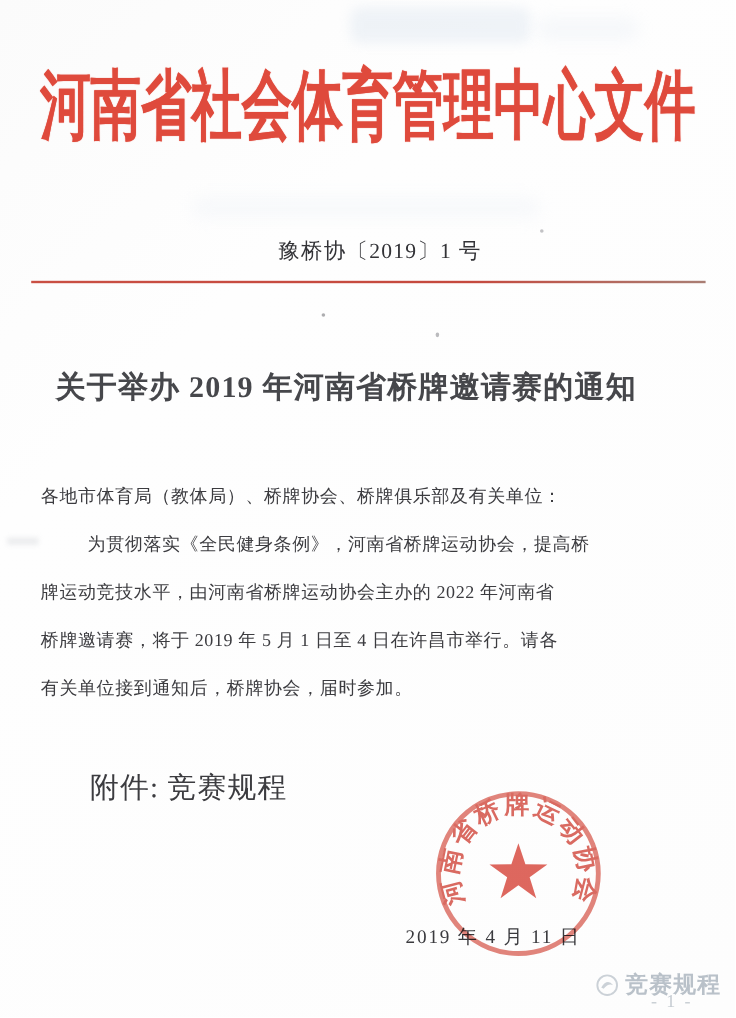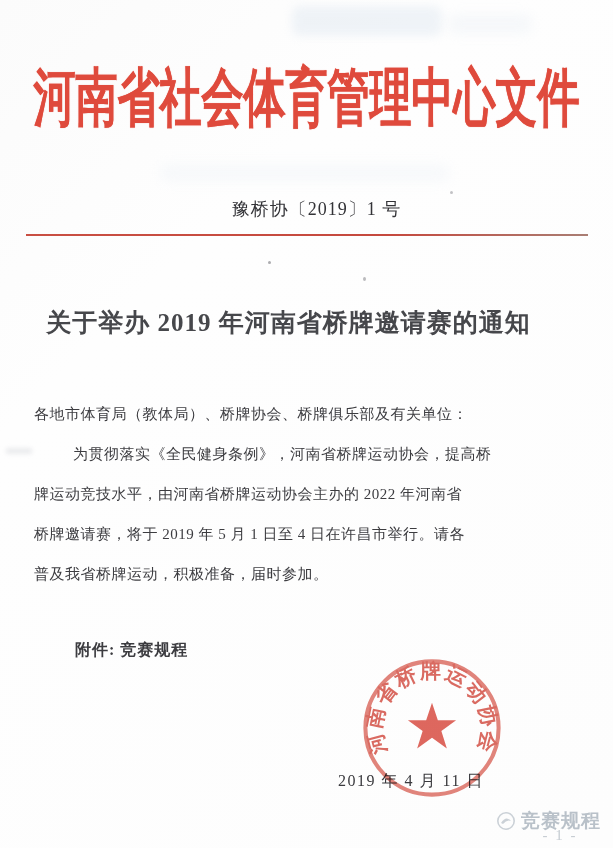--- a/index.html
+++ b/index.html
@@ -24,22 +24,22 @@
   .artifact-top-1{left:292px;top:6px;width:150px;height:30px;background:#d9e3ee;opacity:.40;filter:blur(5px);}
   .artifact-top-2{left:448px;top:14px;width:84px;height:20px;background:#e3eaf2;opacity:.30;filter:blur(6px);}
   .artifact-mid{left:160px;top:164px;width:290px;height:18px;background:#e7edf4;opacity:.28;filter:blur(6px);}
   .speck{position:absolute;background:#6a6a70;border-radius:50%;opacity:.55;}
   .speck-1{left:268px;top:261px;width:3px;height:3px;}
   .speck-2{left:363px;top:277px;width:3px;height:4px;opacity:.45;}
   .speck-3{left:450px;top:191px;width:3px;height:3px;opacity:.4;}
   .smudge-left{position:absolute;left:6px;top:448px;width:26px;height:6px;background:#c9ccd1;opacity:.35;filter:blur(2px);}
 
   .letterhead{
-    position:absolute;left:0;top:54px;width:613px;height:88px;
-    display:flex;align-items:center;justify-content:center;
+    position:absolute;left:0;top:68px;width:613px;height:88px;
+    display:flex;justify-content:center;
   }
   .letterhead-text{
     font-size:42px;font-weight:bold;color:var(--letterhead-red);
     transform:scaleY(1.5);transform-origin:center;
     white-space:nowrap;letter-spacing:0px;
     text-shadow:0 0 .6px var(--letterhead-red);
   }
   .doc-number{
     position:absolute;left:0;top:197px;width:613px;
     text-align:center;font-size:18px;color:#333337;
@@ -56,21 +56,21 @@
   }
   .body-block{
     position:absolute;left:34px;top:394px;width:548px;
     font-size:15px;color:var(--ink);line-height:40px;
     letter-spacing:0.5px;
   }
   .body-line{white-space:nowrap;}
   .indent{padding-left:39px;}
   .attachment{
     position:absolute;left:75px;top:640px;
-    font-size:16px;color:var(--ink);letter-spacing:1px;font-weight:bold;
+    font-size:24px;color:var(--ink);letter-spacing:1px;
   }
   .date-line{
     position:absolute;left:338px;top:771px;
     font-size:16px;color:#3a3a3e;letter-spacing:1.5px;white-space:nowrap;z-index:1;
   }
   .seal{
     position:absolute;left:353px;top:656px;width:158px;height:144px;
     mix-blend-mode:multiply;opacity:.82;z-index:2;pointer-events:none;
   }
   .footer-watermark{
@@ -109,21 +109,21 @@
 
   <div class="red-rule"></div>
 
   <h1 class="doc-title">关于举办 2019 年河南省桥牌邀请赛的通知</h1>
 
   <div class="body-block">
     <p class="body-line">各地市体育局（教体局）、桥牌协会、桥牌俱乐部及有关单位：</p>
     <p class="body-line indent">为贯彻落实《全民健身条例》，河南省桥牌运动协会，提高桥</p>
     <p class="body-line">牌运动竞技水平，由河南省桥牌运动协会主办的 2022 年河南省</p>
     <p class="body-line">桥牌邀请赛，将于 2019 年 5 月 1 日至 4 日在许昌市举行。请各</p>
-    <p class="body-line">普及我省桥牌运动，积极准备，届时参加。</p>
+    <p class="body-line">有关单位接到通知后，桥牌协会，届时参加。</p>
   </div>
 
   <div class="attachment">附件: 竞赛规程</div>
 
   <div class="date-line">2019 年 4 月 11 日</div>
 
   <svg class="seal" viewBox="0 0 160 160" aria-hidden="true">
     <circle cx="80" cy="80" r="74" fill="none" stroke="#dc6a5f" stroke-width="4.5"></circle>
     <defs>
       <path id="sealArc" d="M 29.2 103.7 A 56 56 0 1 1 130.8 103.7" fill="none"></path>

